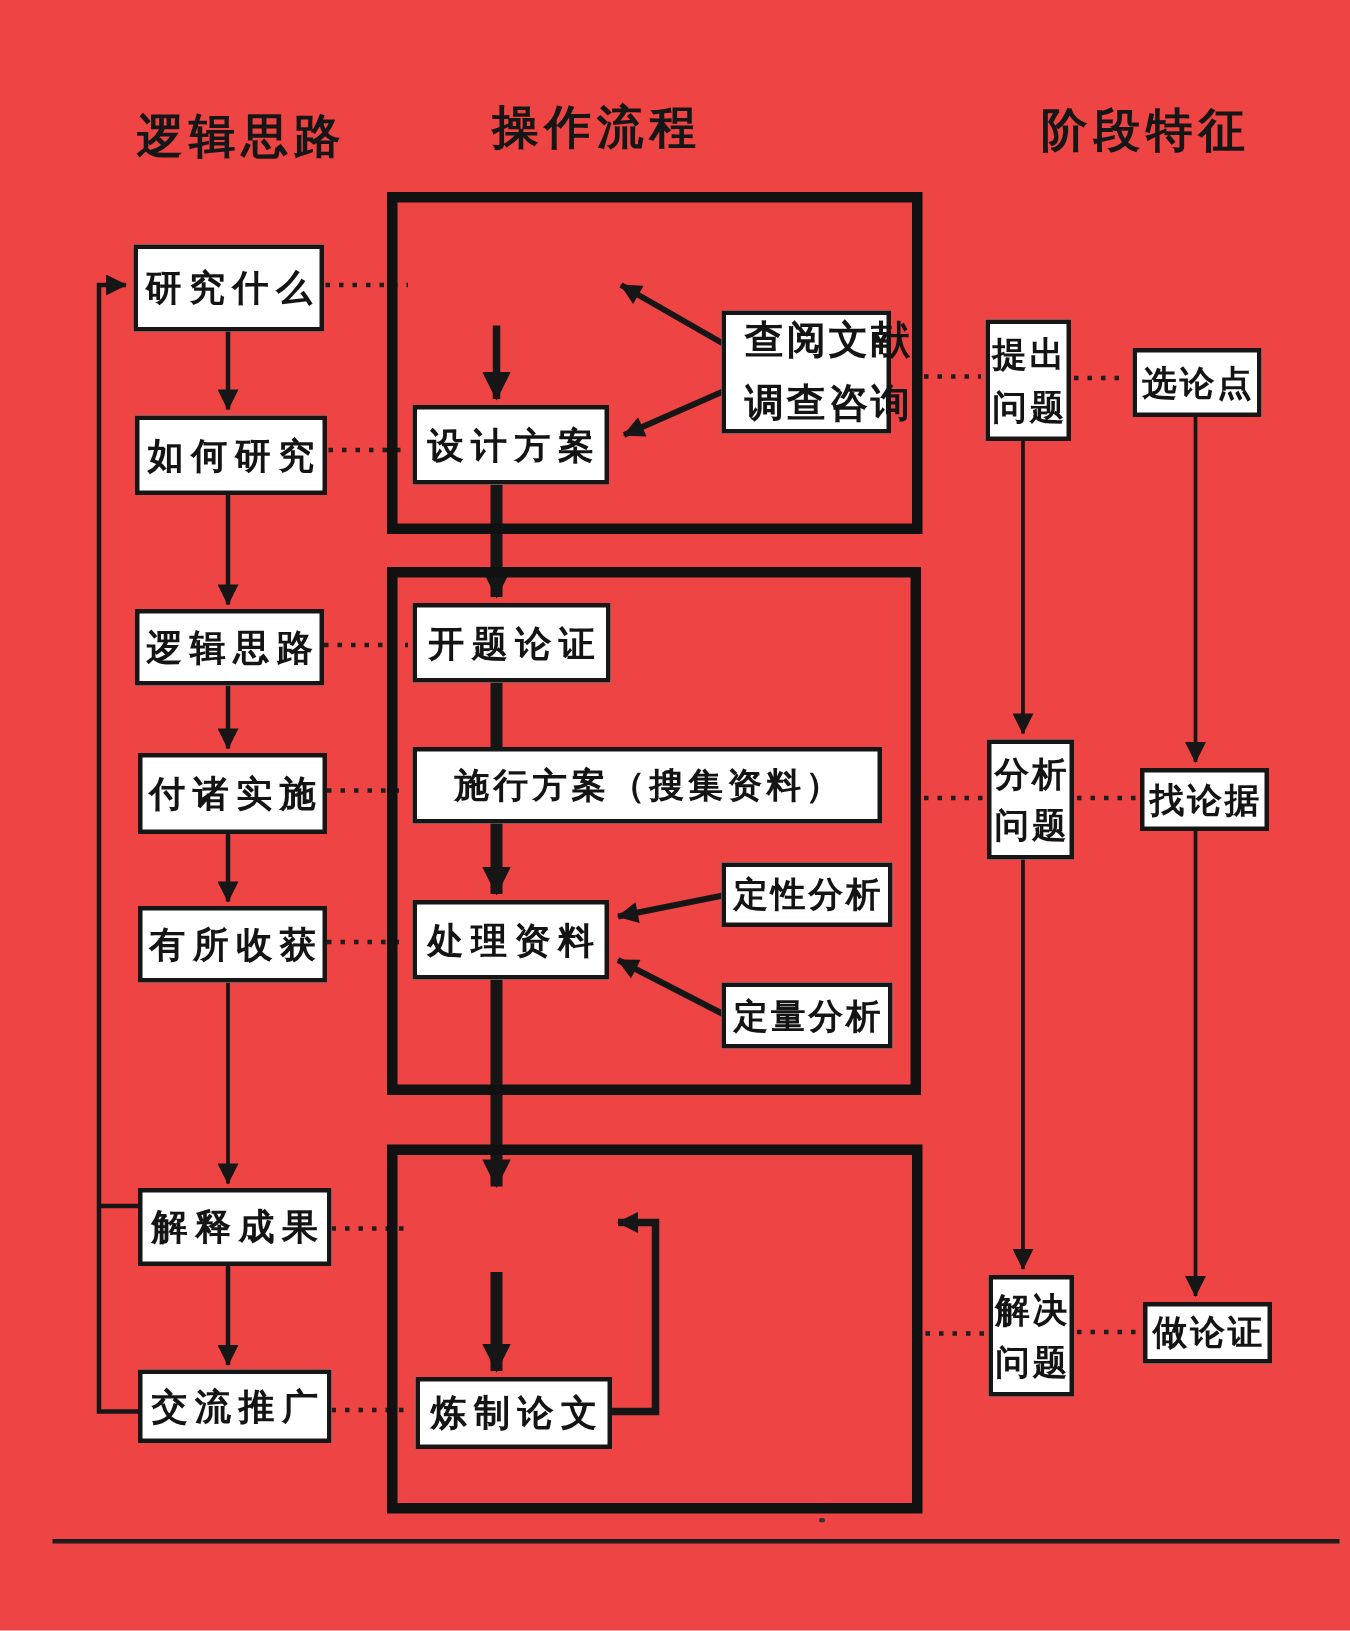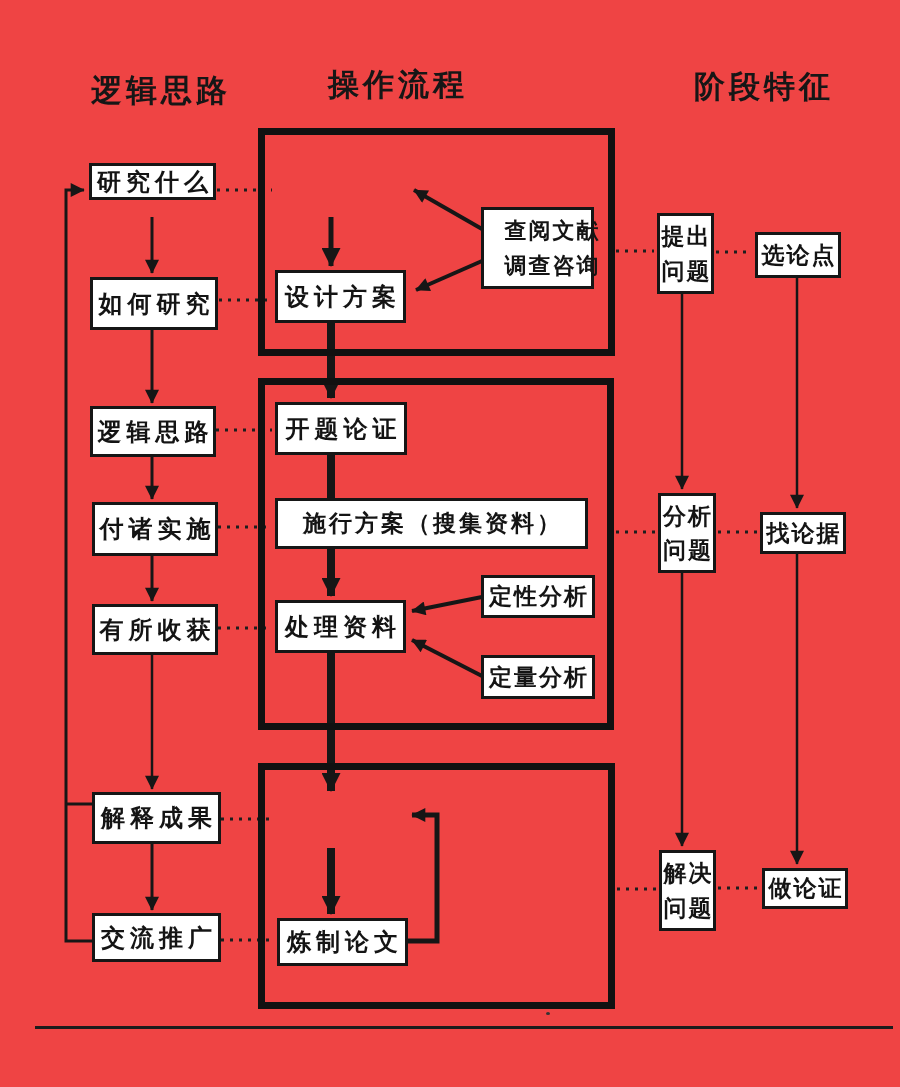--- a/index.html
+++ b/index.html
@@ -17,21 +17,21 @@
   }
   .box{
     position:absolute;border:3px solid #161616;box-sizing:border-box;background:#ffffff;
     display:flex;align-items:center;justify-content:center;
     font-weight:bold;font-size:24px;letter-spacing:5px;text-indent:5px;
     white-space:nowrap;color:#141414;
   }
   .box.two-line{
     flex-direction:column;font-size:23px;line-height:1.5;letter-spacing:2px;text-indent:2px;
   }
-  .box.lit{font-size:22px;line-height:1.6;padding-left:28px;}
+  .box.lit{font-size:26px;line-height:1.6;padding-left:28px;}
   .box.wide{font-size:23px;letter-spacing:3px;text-indent:3px;}
   .box.small{font-size:23px;letter-spacing:2px;text-indent:2px;}
   .rule{position:absolute;background:#1c1c1c;}
   .speck{position:absolute;background:#333;border-radius:50%;}
 </style>
 </head>
 <body>
 
 <div class="canvas">
 
@@ -95,21 +95,21 @@
   </svg>
 
   <div class="hdr" style="left:84px;top:70px;width:150px">逻辑思路</div>
   <div class="hdr" style="left:318px;top:64px;width:156px">操作流程</div>
   <div class="hdr" style="left:684px;top:66px;width:156px">阶段特征</div>
 
   <div class="container" style="left:258px;top:128px;width:357px;height:228px"></div>
   <div class="container" style="left:258px;top:378px;width:356px;height:352px"></div>
   <div class="container" style="left:258px;top:763px;width:357px;height:246px"></div>
 
-  <div class="box" style="left:89px;top:163px;width:127px;height:37px">研究什么</div>
+  <div class="box" style="left:89px;top:163px;width:127px;height:58px">研究什么</div>
   <div class="box" style="left:90px;top:277px;width:128px;height:53px">如何研究</div>
   <div class="box" style="left:90px;top:406px;width:126px;height:51px">逻辑思路</div>
   <div class="box" style="left:92px;top:502px;width:126px;height:54px">付诸实施</div>
   <div class="box" style="left:92px;top:604px;width:126px;height:51px">有所收获</div>
   <div class="box" style="left:92px;top:792px;width:129px;height:52px">解释成果</div>
   <div class="box" style="left:92px;top:913px;width:129px;height:49px">交流推广</div>
 
   <div class="box" style="left:275px;top:270px;width:131px;height:53px">设计方案</div>
   <div class="box two-line lit" style="left:481px;top:207px;width:113px;height:82px">
     <span>查阅文献</span>

